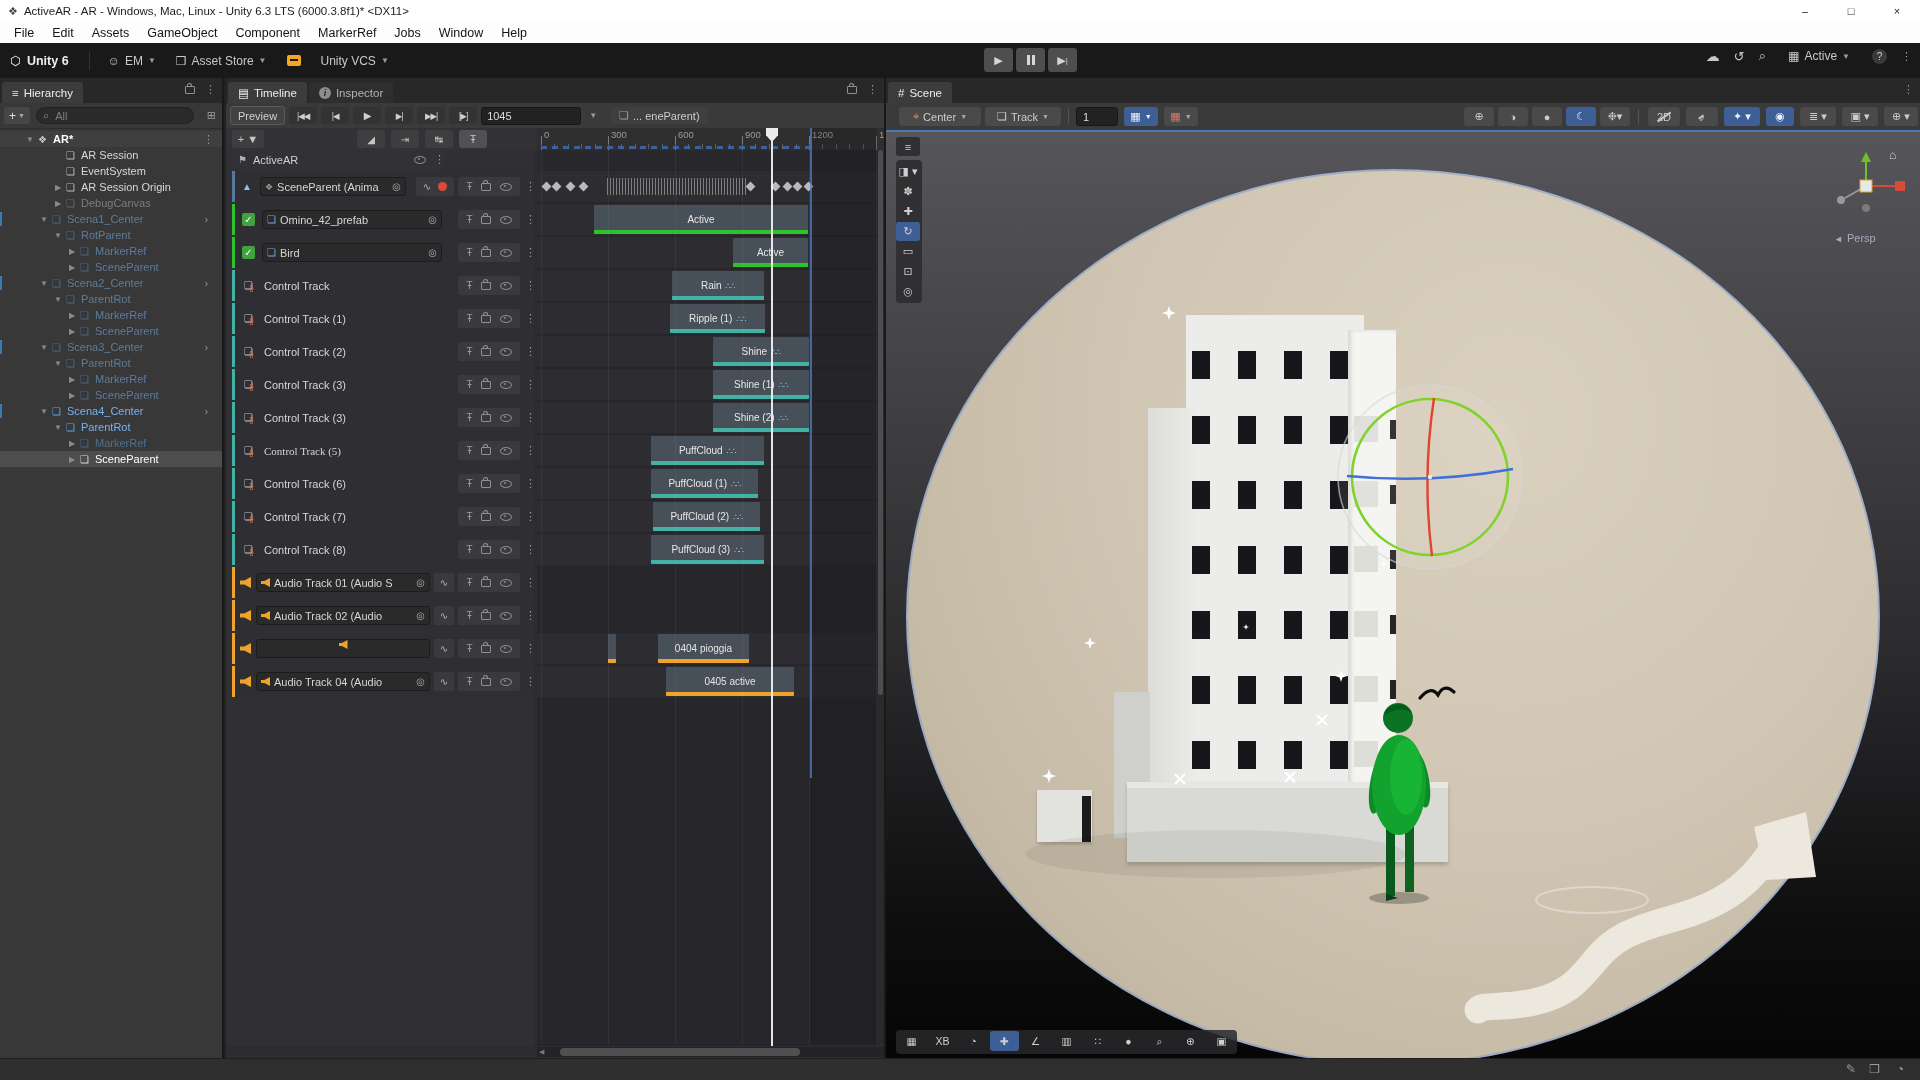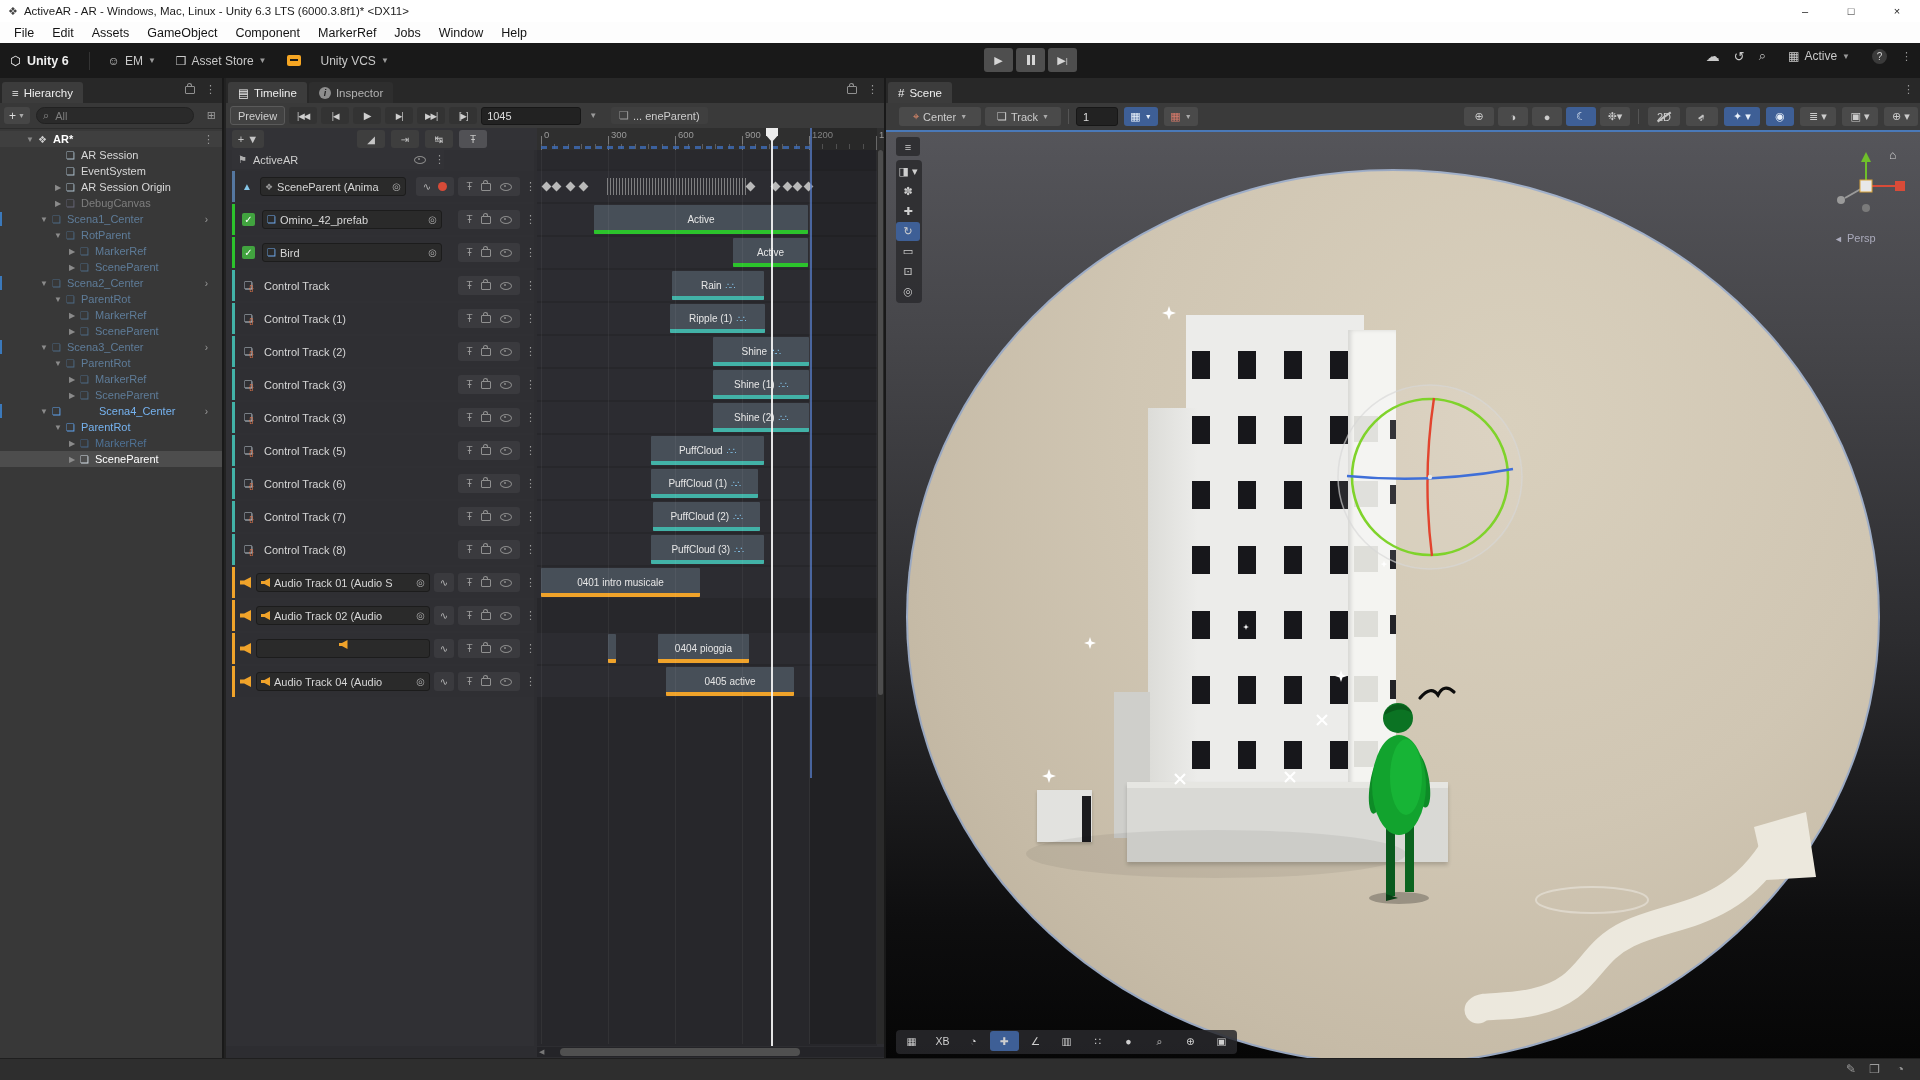--- a/index.html
+++ b/index.html
@@ -299,21 +299,21 @@
       </div>
       <div class="hrow st-prefab-dim" style="top: 257px;">
         <div class="arr" style="left: 67px;">▶</div>
         <div class="oicon" style="left: 80px;">❏</div>
         <div class="lbl" style="left: 95px;">SceneParent</div>
       </div>
       <div class="hrow st-prefab" style="top: 273px;">
         <div class="bluebar"></div>
         <div class="arr" style="left: 39px;">▼</div>
         <div class="oicon" style="left: 52px;">❏</div>
-        <div class="lbl" style="left: 67px; margin-left: 32px;">Scena4_Center</div>
+        <div class="lbl" style="left: 67px;">Scena4_Center</div>
         <div class="chev">›</div>
       </div>
       <div class="hrow st-prefab" style="top: 289px;">
         <div class="arr" style="left: 53px;">▼</div>
         <div class="oicon" style="left: 66px;">❏</div>
         <div class="lbl" style="left: 81px;">ParentRot</div>
       </div>
       <div class="hrow st-prefab-mid" style="top: 305px;">
         <div class="arr" style="left: 67px;">▶</div>
         <div class="oicon" style="left: 80px;">❏</div>
@@ -488,21 +488,21 @@
         <div class="minigrp" style="left: 226px; width: 62px;">
           <div class="pinT">Ŧ</div>
           <div class="ico-lock"></div>
           <div class="ico-eye"></div>
         </div>
         <div class="kebab" style="position: absolute; left: 293px;">⋮</div>
       </div>
       <div class="trkhead" style="top: 285px;">
         <div class="cbar" style="background: rgb(66, 178, 167);"></div>
         <div style="position: absolute; left: 12px; color: rgb(185, 196, 204); font-size: 10px;">❏<div style="position: absolute; left: 5px; top: 4px; color: rgb(224, 116, 74); font-size: 7px;">{}</div></div>
-        <div class="trkname" style="position: absolute; left: 32px;">Control Track (5)</div>
+        <div class="trkname" style="position: absolute; left: 32px; font-family: Liberation Serif, serif;">Control Track (5)</div>
         <div class="minigrp" style="left: 226px; width: 62px;">
           <div class="pinT">Ŧ</div>
           <div class="ico-lock"></div>
           <div class="ico-eye"></div>
         </div>
         <div class="kebab" style="position: absolute; left: 293px;">⋮</div>
       </div>
       <div class="trkhead" style="top: 318px;">
         <div class="cbar" style="background: rgb(66, 178, 167);"></div>
         <div style="position: absolute; left: 12px; color: rgb(185, 196, 204); font-size: 10px;">❏<div style="position: absolute; left: 5px; top: 4px; color: rgb(224, 116, 74); font-size: 7px;">{}</div></div>
@@ -689,26 +689,20 @@
           <div>PuffCloud (2)</div>
           <div class="pdots">∴∴</div>
           <div class="ul" style="background: rgb(66, 178, 167);"></div>
         </div>
       </div>
       <div class="lane" style="left: 0px; top: 384px;">
         <div class="clip" style="left: 114px; width: 113px; top: 1px;">
           <div>PuffCloud (3)</div>
           <div class="pdots">∴∴</div>
           <div class="ul" style="background: rgb(66, 178, 167);"></div>
-        </div>
-      </div>
-      <div class="lane" style="left: 0px; top: 417px;">
-        <div class="clip" style="left: 4px; width: 159px; top: 1px;">
-          <div>0401 intro musicale</div>
-          <div class="ul" style="background: rgb(240, 163, 42);"></div>
         </div>
       </div>
       <div class="lane" style="left: 0px; top: 483px;">
         <div class="clip" style="left: 71px; width: 8px; top: 1px;">
           <div class="ul" style="background: rgb(240, 163, 42);"></div>
         </div>
         <div class="clip" style="left: 121px; width: 91px; top: 1px;">
           <div>0404 pioggia</div>
           <div class="ul" style="background: rgb(240, 163, 42);"></div>
         </div>

